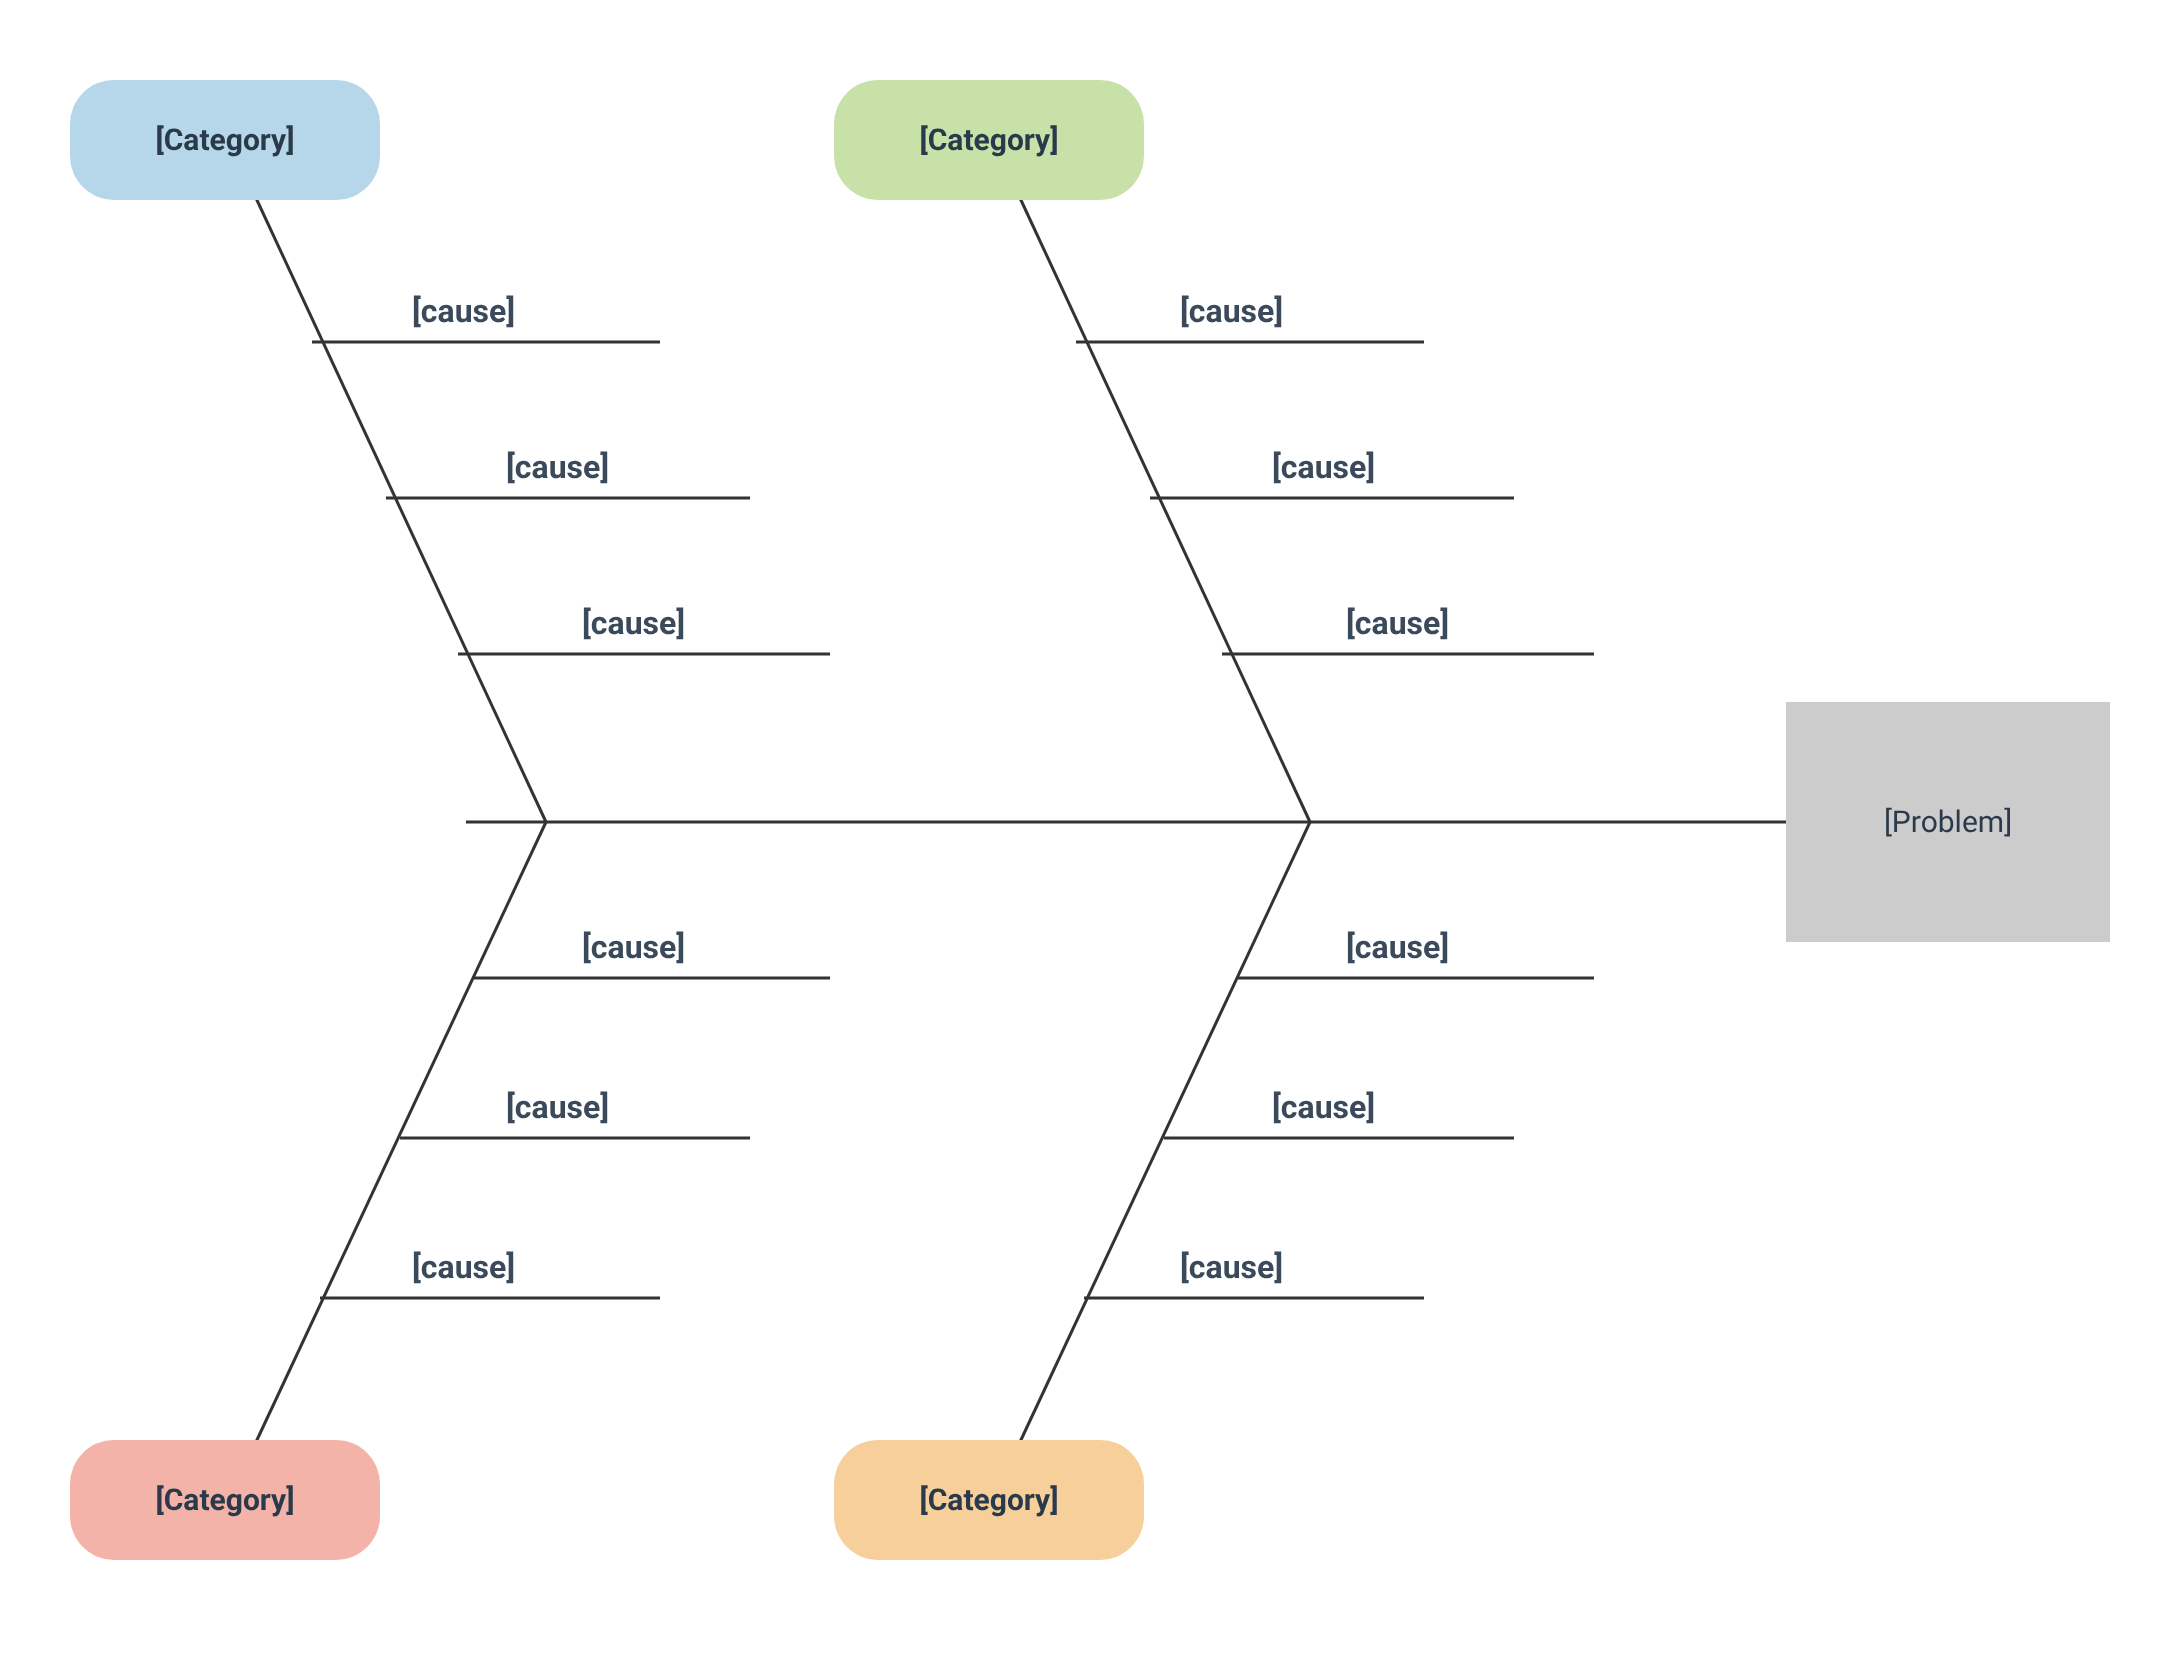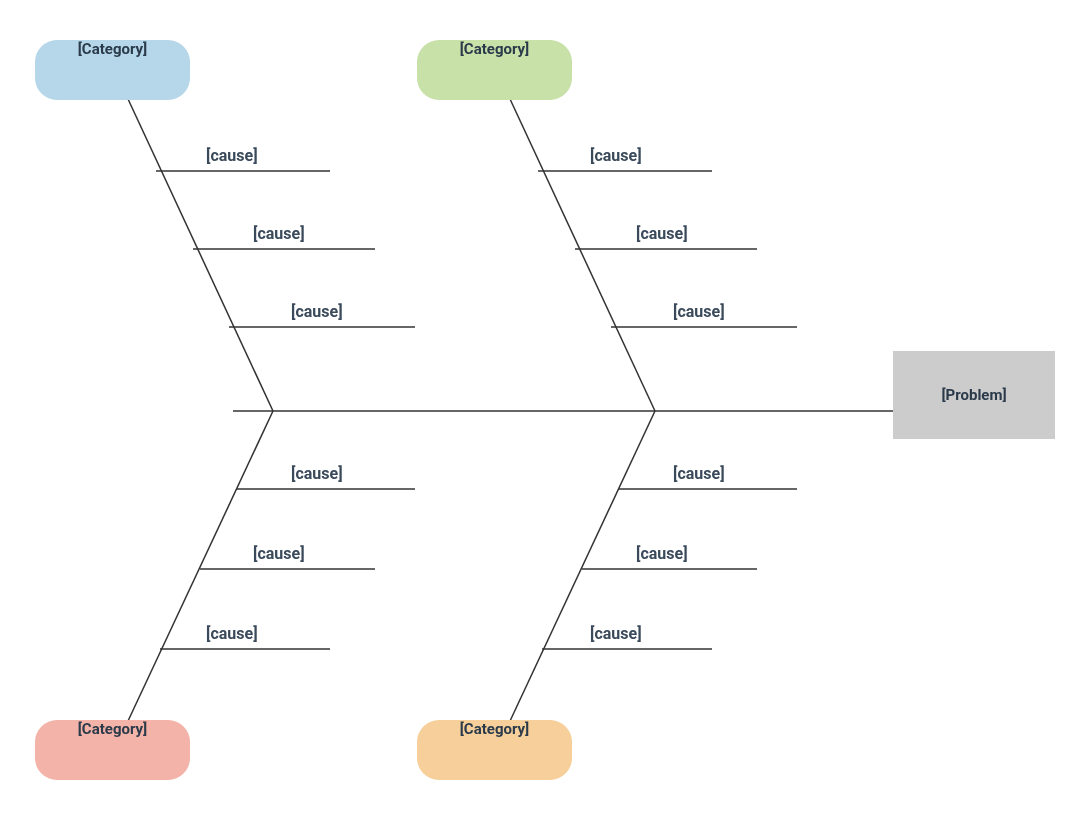--- a/index.html
+++ b/index.html
@@ -20,36 +20,36 @@
     position: absolute;
     top: 0; left: 0;
     width: 1087px; height: 832px;
   }
   .cat-box {
     position: absolute;
     width: 155px;
     height: 60px;
     border-radius: 22px;
     display: flex;
-    align-items: flex-start;
+    align-items: center;
     justify-content: center;
     font-weight: 700;
     font-size: 15px;
     color: #2a3a4a;
     box-sizing: border-box;
   }
   .problem-box {
     position: absolute;
     width: 162px;
-    height: 88px;
+    height: 120px;
     background: #cccccc;
     display: flex;
     align-items: center;
     justify-content: center;
-    font-weight: 700;
+    font-weight: 400;
     font-size: 15px;
     color: #2a3a4a;
     box-sizing: border-box;
   }
   .cause-label {
     position: absolute;
     font-weight: 700;
     font-size: 16px;
     color: #3a4a5a;
     white-space: nowrap;

